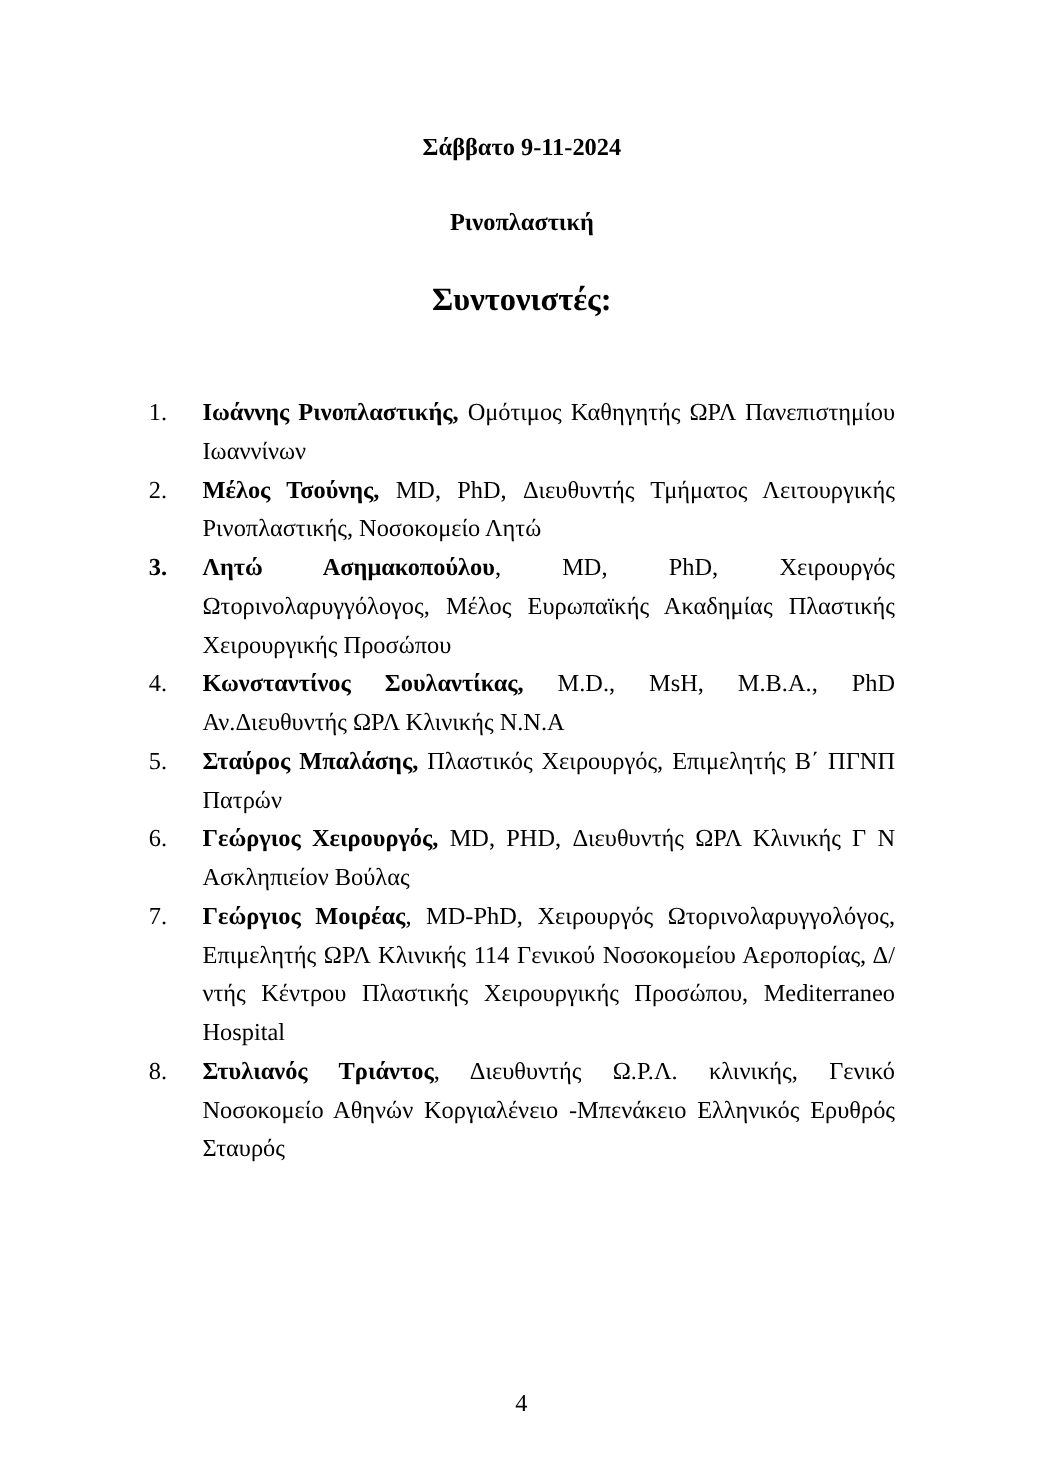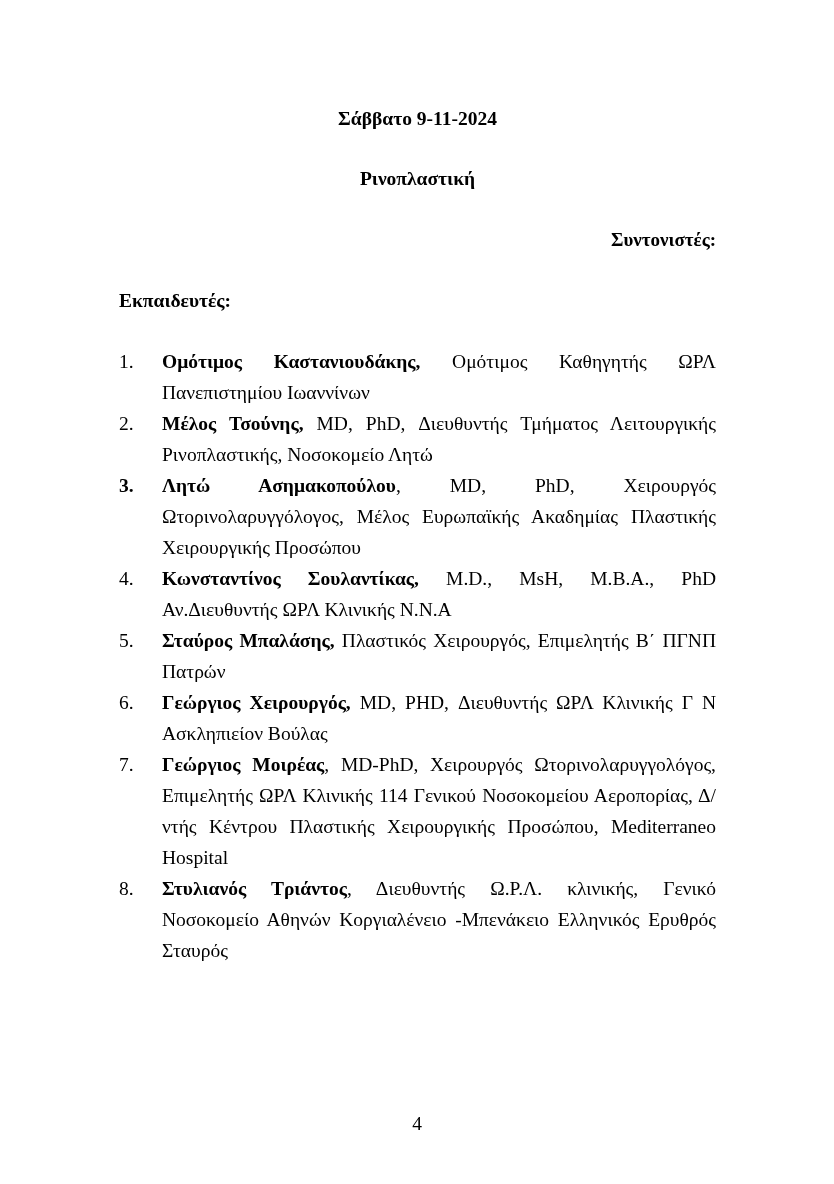--- a/index.html
+++ b/index.html
@@ -43,23 +43,23 @@
   }
   .doc-subject {
     text-align: center;
     font-weight: bold;
     font-size: 19.5px;
     line-height: 30px;
     margin: 0;
     font-family: Liberation Serif, serif;
   }
   .coord-label {
-    text-align: right;
+    text-align: center;
     font-weight: bold;
-    font-size: 19px;
+    font-size: 26px;
     line-height: 31px;
     margin: 0;
   }
   .coord-line {
     text-align: center;
     font-size: 19.5px;
     line-height: 31px;
     margin: 0;
   }
   .coord-line .nm {
@@ -128,26 +128,25 @@
     <p class="doc-subject">Ρινοπλαστική</p>
     <div class="spacer-line"></div>
 
     <p class="coord-label">Συντονιστές:</p>
 
     <div>
     </div>
 
     <div class="spacer-line"></div>
 
-    <p class="trainers-label">Εκπαιδευτές:</p>
 
     <div class="spacer-line"></div>
 
     <ol class="trainer-list">
-      <li class="trainer-item"><span class="num">1.</span><span class="nm">Ομότιμος Καστανιουδάκης,</span><span class="rest"> Ομότιμος Καθηγητής ΩΡΛ Πανεπιστημίου Ιωαννίνων</span></li>
+      <li class="trainer-item"><span class="num">1.</span><span class="nm">Ιωάννης Ρινοπλαστικής,</span><span class="rest"> Ομότιμος Καθηγητής ΩΡΛ Πανεπιστημίου Ιωαννίνων</span></li>
       <li class="trainer-item"><span class="num">2.</span><span class="nm">Μέλος Τσούνης,</span><span class="rest"> MD, PhD, Διευθυντής Τμήματος Λειτουργικής Ρινοπλαστικής, Νοσοκομείο Λητώ</span></li>
       <li class="trainer-item"><span class="num bold">3.</span><span class="nm">Λητώ Ασημακοπούλου</span><span class="rest">, MD, PhD, Χειρουργός Ωτορινολαρυγγόλογος, Μέλος Ευρωπαϊκής Ακαδημίας Πλαστικής Χειρουργικής Προσώπου</span></li>
       <li class="trainer-item"><span class="num">4.</span><span class="nm">Κωνσταντίνος Σουλαντίκας,</span><span class="rest"> M.D., MsH, M.B.A., PhD Αν.Διευθυντής ΩΡΛ Κλινικής Ν.Ν.Α</span></li>
       <li class="trainer-item"><span class="num">5.</span><span class="nm">Σταύρος Μπαλάσης,</span><span class="rest"> Πλαστικός Χειρουργός, Επιμελητής Β΄ ΠΓΝΠ Πατρών</span></li>
       <li class="trainer-item"><span class="num">6.</span><span class="nm">Γεώργιος Χειρουργός,</span><span class="rest"> MD, PHD, Διευθυντής ΩΡΛ Κλινικής Γ Ν Ασκληπιείον Βούλας</span></li>
       <li class="trainer-item"><span class="num">7.</span><span class="nm">Γεώργιος Μοιρέας</span><span class="rest">, MD-PhD, Χειρουργός Ωτορινολαρυγγολόγος, Επιμελητής ΩΡΛ Κλινικής 114 Γενικού Νοσοκομείου Αεροπορίας, Δ/ντής Κέντρου Πλαστικής Χειρουργικής Προσώπου, Mediterraneo Hospital</span></li>
       <li class="trainer-item"><span class="num">8.</span><span class="nm">Στυλιανός Τριάντος</span><span class="rest">, Διευθυντής Ω.Ρ.Λ. κλινικής, Γενικό Νοσοκομείο Αθηνών Κοργιαλένειο -Μπενάκειο Ελληνικός Ερυθρός Σταυρός</span></li>
     </ol>
 
   </div>

